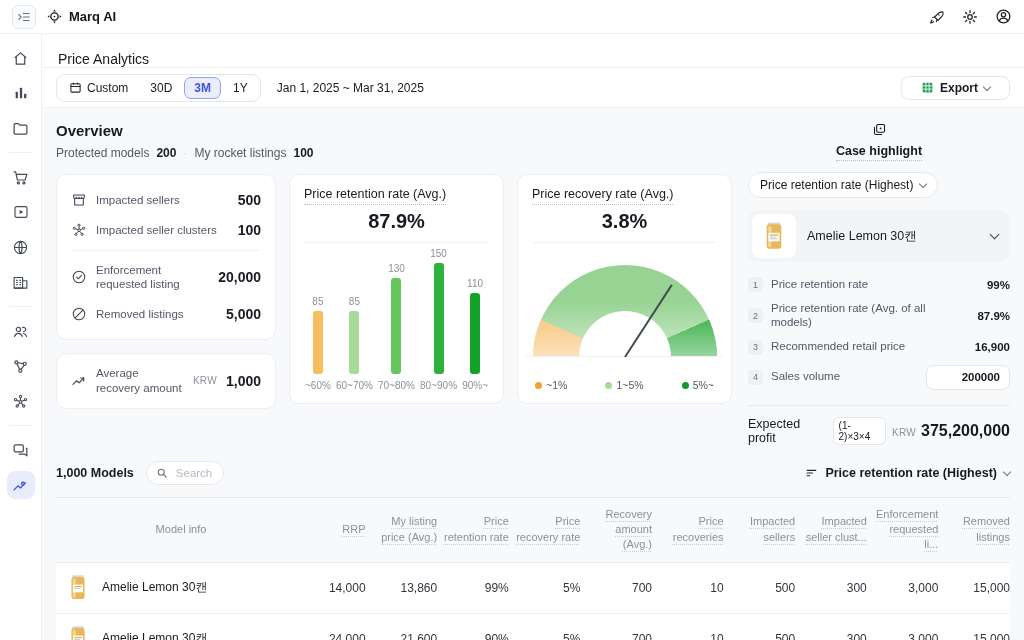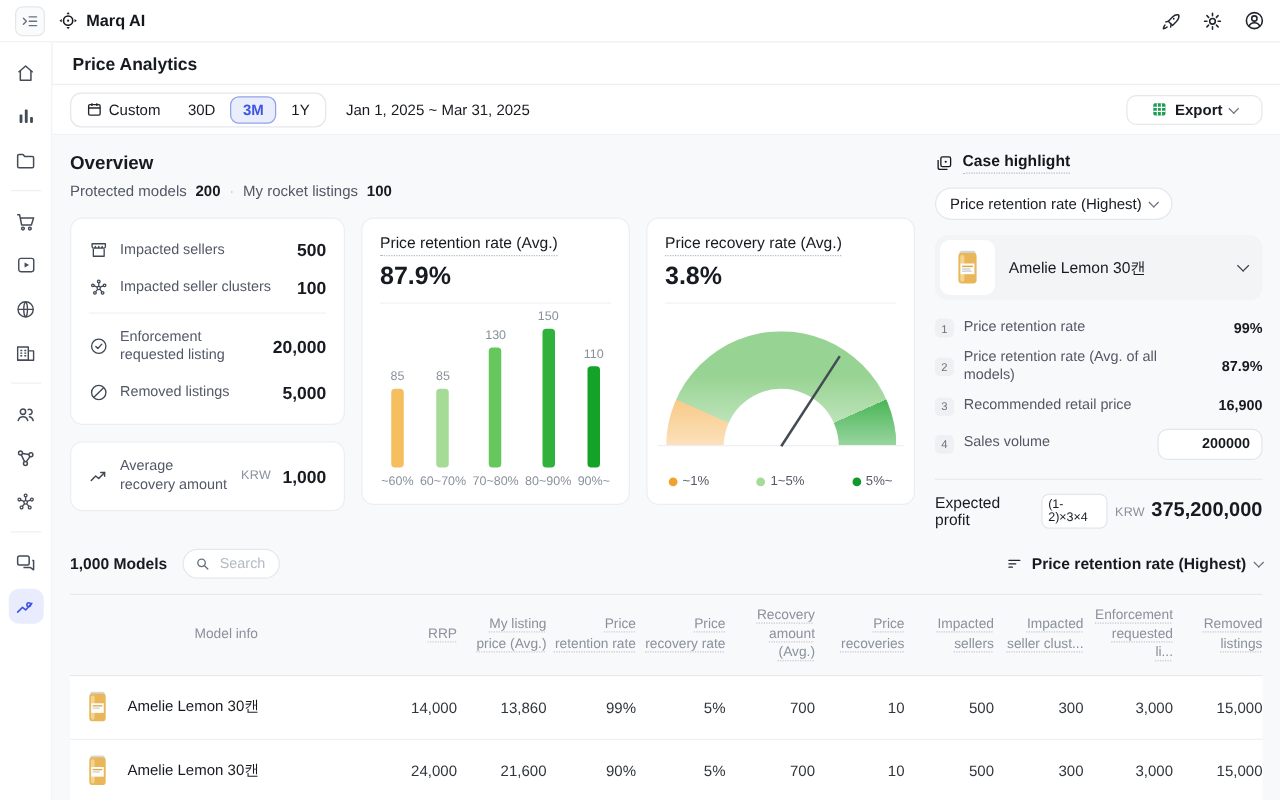--- a/index.html
+++ b/index.html
@@ -19,21 +19,21 @@
   .topbar-right .tb-icon { cursor:pointer; }
 
   
   .shell { display:flex; height:606px; }
   .sidebar { width:42px; flex:none; border-right:1px solid #EEF0F2; display:flex; flex-direction:column; align-items:center; padding-top:10px; gap:7px; background:#fff; }
   .side-item { width:28px; height:28px; border-radius:8px; display:flex; align-items:center; justify-content:center; color:#434B57; cursor:pointer; }
   .side-item.active { background:#E9ECFC; color:#4053E8; }
   .side-div { width:24px; height:1px; background:#EEF0F2; margin:3px 0; }
 
   .main { flex:1; min-width:0; display:flex; flex-direction:column; }
-  .page-header { height:34px; flex:none; display:flex; align-items:center; padding:0 16px; border-bottom:1px solid #EEF0F2; font-size:14px; font-weight:bold; }
+  .page-header { height:34px; flex:none; display:flex; align-items:flex-end; padding:0 16px; border-bottom:1px solid #EEF0F2; font-size:14px; font-weight:normal; }
   .filter-row { height:40px; flex:none; display:flex; align-items:center; gap:16px; padding:0 14px; border-bottom:1px solid #F0F2F4; background:#fff; }
   .seg { display:flex; align-items:center; gap:2px; border:1px solid #E5E8EB; border-radius:9px; background:#fff; padding:2px; }
   .seg-item { padding:3px 9px; border-radius:7px; display:flex; align-items:center; gap:5px; color:#171B21; cursor:pointer; border:1px solid transparent; }
   .seg-item.selected { background:#E9EDFC; border-color:#93A2EC; color:#3D55E0; font-weight:bold; }
   .export-btn { margin-left:auto; display:flex; align-items:center; gap:6px; border:1px solid #E5E8EB; border-radius:8px; background:#fff; padding:4px 19px; font-weight:bold; cursor:pointer; }
 
   .content { flex:1; background:#F8F9FA; padding:12px 14px; overflow:hidden; }
   .top-section { display:flex; gap:12px; }
   .overview-col { flex:1; min-width:0; }
   .case-col { width:262px; flex:none; padding-top:2px; }
@@ -48,21 +48,21 @@
   .stat-col { width:220px; flex:none; display:flex; flex-direction:column; gap:13px; }
   .stat-card { flex:1; padding:10px 14px; display:flex; flex-direction:column; justify-content:center; }
   .stat-row { display:flex; align-items:center; gap:9px; padding:7px 0; }
   .stat-icon { color:#3F4754; flex:none; }
   .stat-label { flex:1; color:#525866; font-size:11.5px; line-height:1.25; }
   .stat-value { font-size:14px; font-weight:bold; white-space:nowrap; }
   .stat-div { height:1px; background:#F0F2F4; margin:5px 0; }
   .recovery-card { height:56px; flex:none; padding:8px 14px; display:flex; align-items:center; gap:9px; }
   .currency { font-size:10px; color:#8A919C; letter-spacing:.3px; }
 
-  .chart-card { width:215px; flex:none; height:230px; padding:12px 14px; display:flex; flex-direction:column; }
+  .chart-card { width:215px; flex:none; height:230px; padding:12px 14px; display:flex; flex-direction:column;text-align:center; }
   .chart-title { font-size:12.5px; width:max-content; border-bottom:1px dotted #B7BDC6; padding-bottom:3px; color:#171B21; }
   .chart-value { font-size:20px; font-weight:bold; margin-top:5px; padding-bottom:9px; border-bottom:1px solid #F0F2F4; }
 
   .bars { flex:1; display:flex; align-items:flex-end; justify-content:space-between; padding:0 1px; }
   .bar-item { display:flex; flex-direction:column; align-items:center; }
   .bar-value { font-size:10px; color:#8A919C; margin-bottom:4px; }
   .bar { width:10px; border-radius:3px; }
   .bar-label { font-size:10px; color:#8A919C; margin-top:6px; white-space:nowrap; }
 
   .gauge-wrap { flex:1; position:relative; }
@@ -70,21 +70,21 @@
   .gauge-arc { position:absolute; inset:0; }
   .gauge-fade { position:absolute; inset:0; background:linear-gradient(to top, rgba(255,255,255,.55), rgba(255,255,255,0) 62%); }
   .gauge-hole { position:absolute; left:50%; bottom:0; transform:translateX(-50%); width:92px; height:46px; background:#fff; border-radius:92px 92px 0 0; }
   .gauge-base { position:absolute; left:-6px; right:-6px; bottom:22px; height:1px; background:#EEF0F2; }
   .gauge-needle { position:absolute; left:50%; bottom:22px; width:2px; height:86px; margin-left:-1px; background:#454B54; transform-origin:bottom center; }
   .gauge-legend { display:flex; justify-content:space-between; padding:0 3px; font-size:10.5px; color:#525866; }
   .legend-item { display:flex; align-items:center; gap:4px; }
   .legend-dot { width:7px; height:7px; border-radius:50%; }
 
   
-  .case-title { display:flex; align-items:center; gap:7px; font-size:12.5px; font-weight:bold; margin-bottom:11px; color:#14171C; }
+  .case-title { display:flex; align-items:center; gap:7px; font-size:12.5px; font-weight:bold; margin-bottom:11px; color:#14171C;flex-direction:column; }
   .case-title .t { border-bottom:1px dotted #B7BDC6; padding-bottom:2px; }
   .case-select { display:inline-flex; align-items:center; gap:7px; border:1px solid #E5E8EB; border-radius:15px; background:#fff; padding:5px 11px; margin-bottom:12px; cursor:pointer; }
   .product-row { display:flex; align-items:center; gap:11px; background:#F3F4F6; border-radius:10px; padding:4px; height:52px; margin-bottom:10px; cursor:pointer; }
   .thumb { width:44px; height:44px; background:#fff; border-radius:8px; display:flex; align-items:center; justify-content:center; flex:none; }
   .product-name { flex:1; font-size:12.5px; }
   .chev { width:7px; height:7px; border-right:1.6px solid #3A4149; border-bottom:1.6px solid #3A4149; transform:rotate(45deg); margin:-3px 8px 0 0; }
   .chev.sm { width:6px; height:6px; margin:-2px 0 0 0; border-color:#6A7280; }
   .case-row { display:flex; align-items:center; gap:8px; padding:5px 0; color:#525866; font-size:11.5px; }
   .case-num { width:15px; height:15px; border-radius:4px; background:#EEF0F2; color:#6A7280; font-size:9px; display:flex; align-items:center; justify-content:center; flex:none; }
   .case-label { flex:1; line-height:1.2; }

